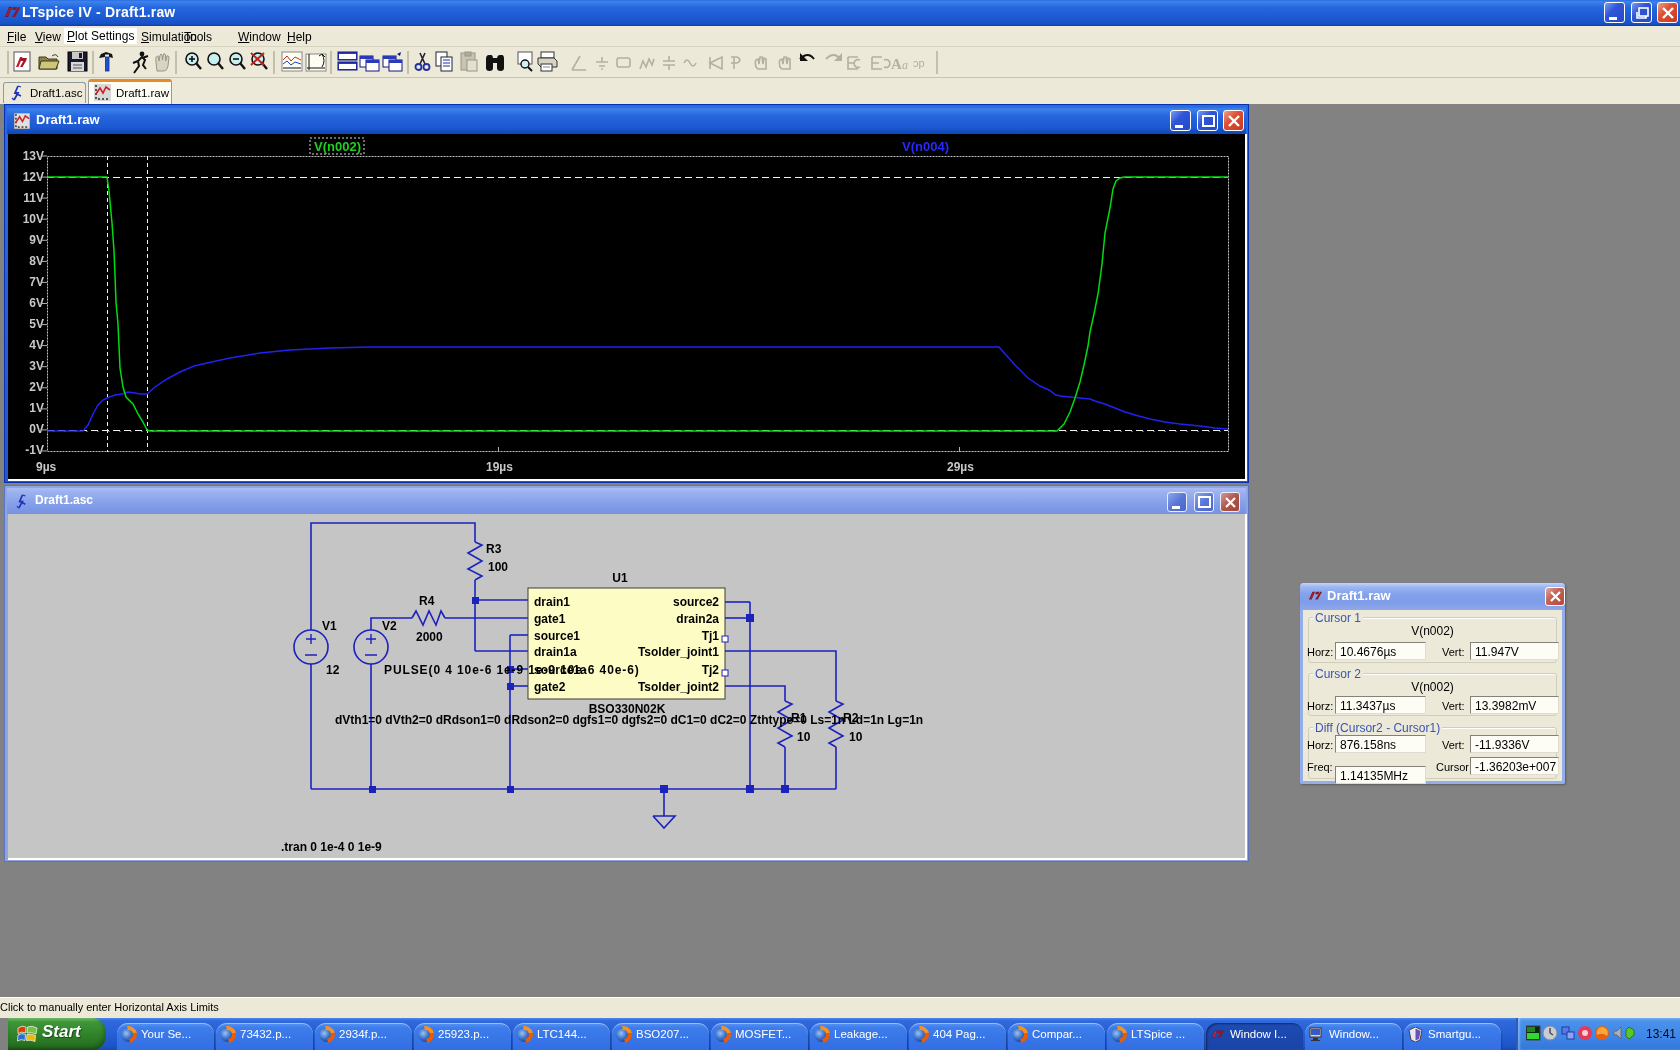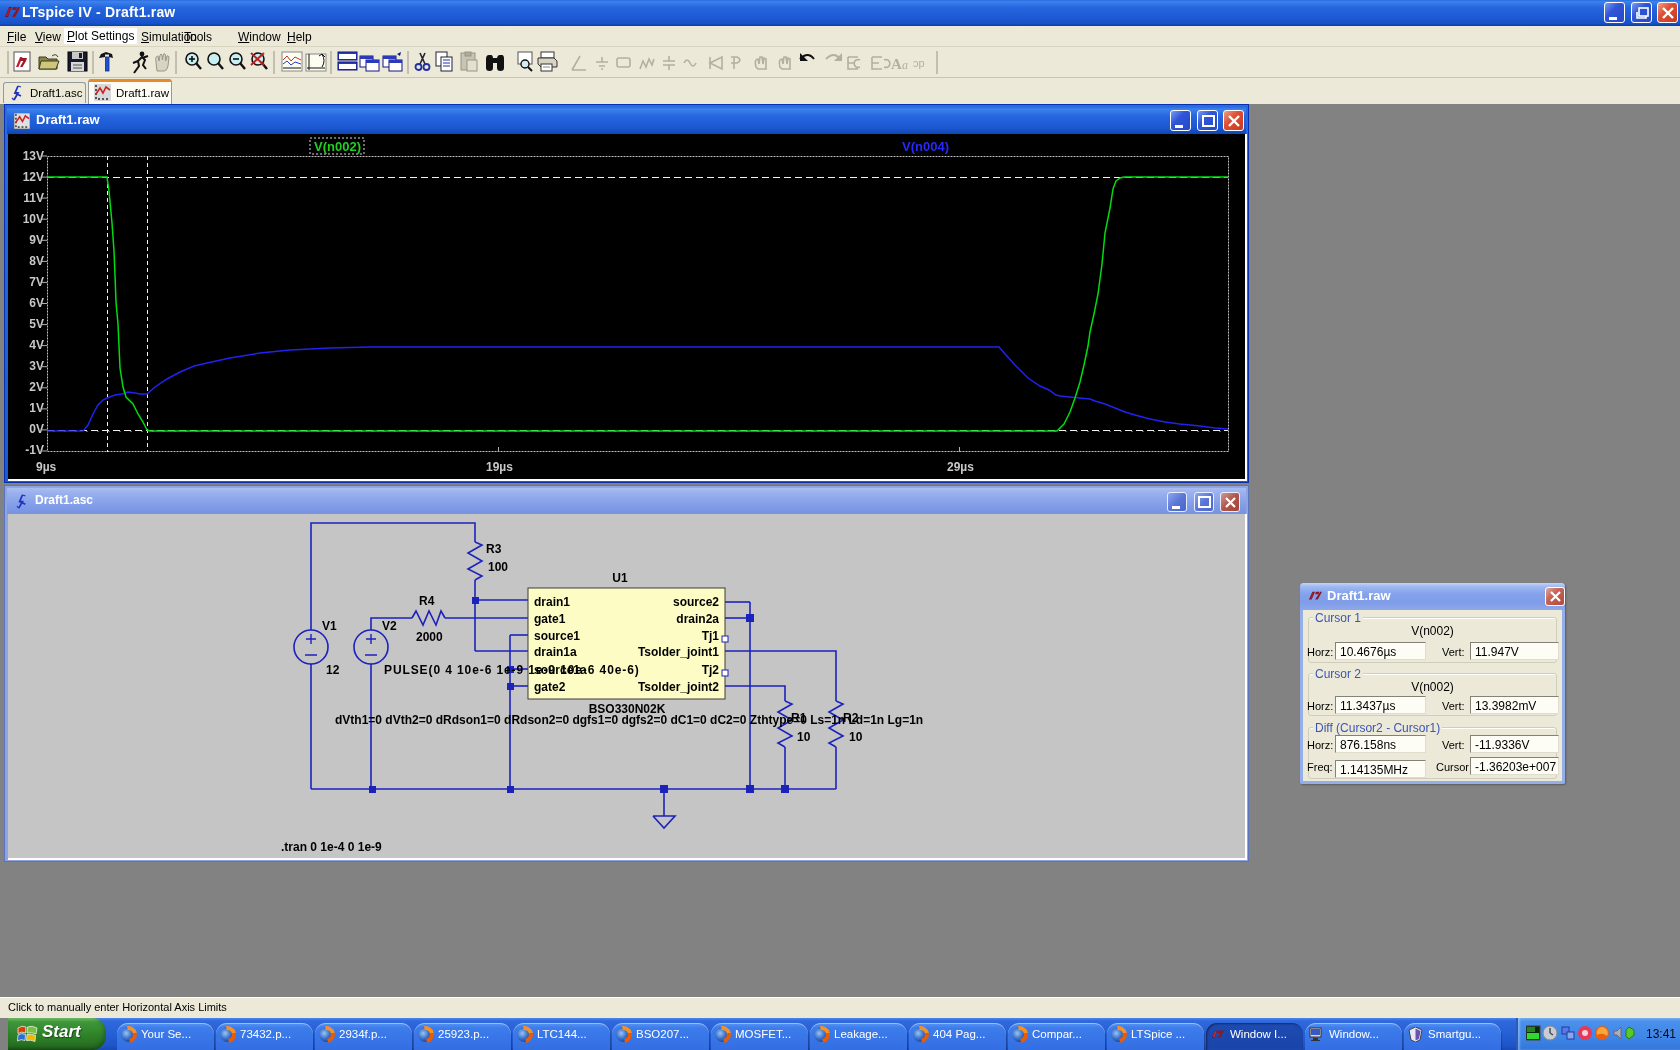--- a/index.html
+++ b/index.html
@@ -7,21 +7,21 @@
 .abs { position:absolute; }
 #titlebar { position:absolute; left:0; top:0; width:1680px; height:26px;
   background:linear-gradient(180deg,#2a6ce0 0%,#3c82ec 6%,#2565dd 30%,#1c59d2 70%,#1650c4 92%,#0b3ca8 100%); }
 #titlebar .ttext { position:absolute; left:22px; top:4px; color:#fff; font-size:14px; font-weight:bold; letter-spacing:0.2px; }
 #menubar { position:absolute; left:0; top:26px; width:1680px; height:21px; background:#ece9d8; border-bottom:1px solid #d8d4c0; }
 .menuitem { position:absolute; top:4px; font-size:12px; color:#000; }
 #toolbar { position:absolute; left:0; top:47px; width:1680px; height:31px; background:#ece9d8; border-bottom:1px solid #c8c4ae; }
 #tabbar { position:absolute; left:0; top:78px; width:1680px; height:26px; background:#ece9d8; }
 #mdi { position:absolute; left:0; top:104px; width:1680px; height:893px; background:#828282; }
 #statusbar { position:absolute; left:0; top:997px; width:1680px; height:21px; background:#ece9d8; border-top:1px solid #fff; font-size:11px; color:#000; }
-#statusbar span { position:absolute; left:8px; top:3px;text-align:right; }
+#statusbar span { position:absolute; left:0; top:3px;text-align:right; }
 #taskbar { position:absolute; left:0; top:1018px; width:1680px; height:32px;
   background:linear-gradient(180deg,#4a87e8 0%,#3068dd 9%,#2761d6 45%,#1e55c8 85%,#1a4ab4 100%);margin-left:8px; }
 #pwin { position:absolute; left:4px; top:0px; width:1245px; height:379px;
   background:linear-gradient(180deg,#2a6ce0,#1c59d2); border:1px solid #0831b0; }
 #pwin .ptitle { position:absolute; left:2px; top:2px; width:1239px; height:27px;
   background:linear-gradient(180deg,#2a6ce0 0%,#3c82ec 8%,#2565dd 35%,#1c59d2 75%,#0f46b4 100%); }
 #pwin .pclient { position:absolute; left:3px; top:29px; width:1239px; height:347px; background:#000;
   border-right:2px solid #fff; border-bottom:2px solid #fff; }
 .wtitletext { position:absolute; left:29px; top:5px; color:#fff; font-size:13px; font-weight:bold; }
 .capbtns { position:absolute; right:2px; top:3px; }
@@ -536,21 +536,21 @@
     <div class="field" style="left:32px;top:86px">11.3437µs</div>
     <span class="flabel" style="left:139px;top:90px">Vert:</span>
     <div class="field" style="left:167px;top:86px;width:89px">13.3982mV</div>
     <div class="grp" style="top:117px;height:52px"></div>
     <span class="glabel" style="top:111px">Diff (Cursor2 - Cursor1)</span>
     <span class="flabel" style="left:4px;top:129px">Horz:</span>
     <div class="field" style="left:32px;top:125px">876.158ns</div>
     <span class="flabel" style="left:139px;top:129px">Vert:</span>
     <div class="field" style="left:167px;top:125px;width:89px">-11.9336V</div>
     <span class="flabel" style="left:4px;top:151px">Freq:</span>
-    <div class="field" style="left:32px;top:150px">1.14135MHz</div>
+    <div class="field" style="left:32px;top:156px">1.14135MHz</div>
     <span class="flabel" style="left:133px;top:151px">Cursor:</span>
     <div class="field" style="left:167px;top:147px;width:89px">-1.36203e+007</div>
   </div>
 </div>
 </div>
 <div id="statusbar">
     <span>Click to manually enter Horizontal Axis Limits</span>
   </div>
 <div id="taskbar">
   <div id="startbtn">

